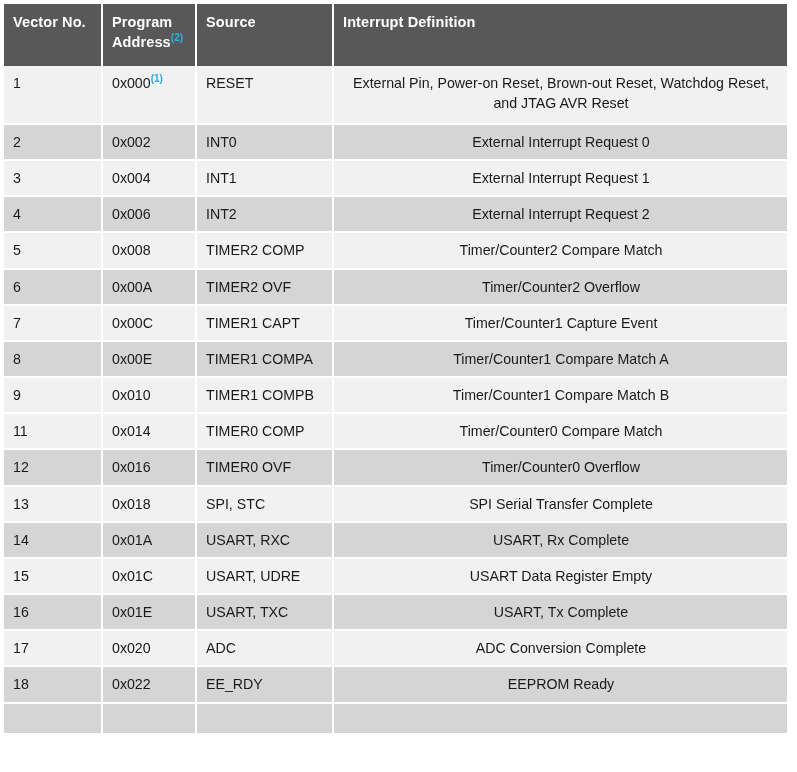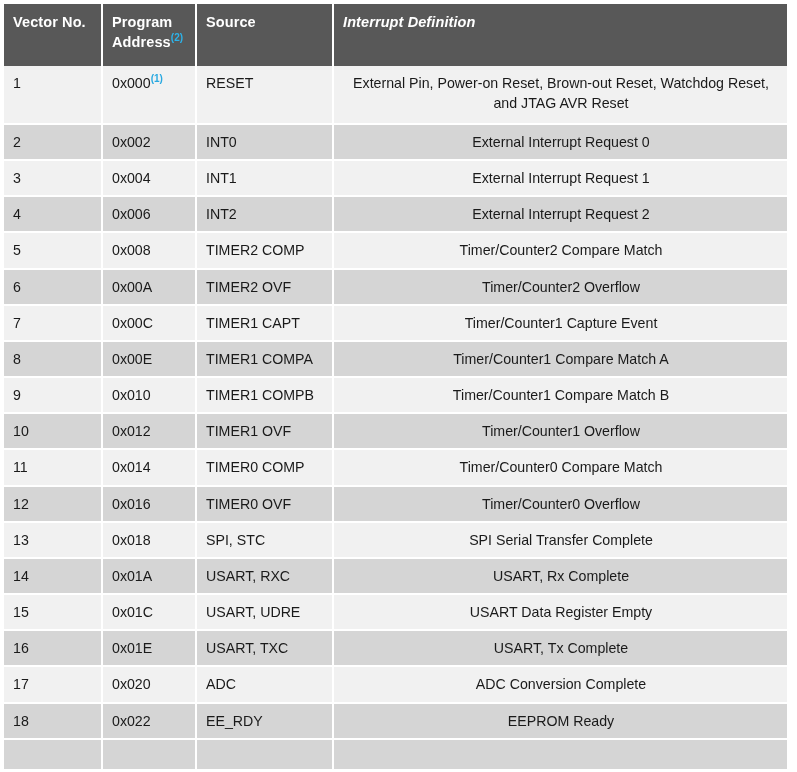--- a/index.html
+++ b/index.html
@@ -40,21 +40,21 @@
     font-size: 14.5px;
     font-weight: bold;
     text-align: left;
     vertical-align: top;
     padding: 9px 0 9px 9px;
     height: 62px;
     border-right: 2px solid #ffffff;
     line-height: 1.35;
     letter-spacing: 0.1px;
   }
-  thead th:last-child { border-right: none; font-style: italic; }
+  thead th:last-child { border-right: none; }
 
   tbody td {
     font-size: 14.2px;
     color: #1a1a1a;
     text-align: left;
     vertical-align: top;
     padding: 7px 8px 7px 9px;
     border-right: 2px solid #ffffff;
     border-bottom: 2px solid #ffffff;
     line-height: 1.42;
@@ -152,26 +152,20 @@
           <td><span>0x00E</span><sup class="note"></sup></td>
           <td><span>TIMER1 COMPA</span></td>
           <td><span>Timer/Counter1 Compare Match A</span></td>
         </tr>
         <tr class="odd">
           <td><span>9</span></td>
           <td><span>0x010</span><sup class="note"></sup></td>
           <td><span>TIMER1 COMPB</span></td>
           <td><span>Timer/Counter1 Compare Match B</span></td>
         </tr>
-        <tr class="even">
-          <td><span>10</span></td>
-          <td><span>0x012</span><sup class="note"></sup></td>
-          <td><span>TIMER1 OVF</span></td>
-          <td><span>Timer/Counter1 Overflow</span></td>
-        </tr>
         <tr class="odd">
           <td><span>11</span></td>
           <td><span>0x014</span><sup class="note"></sup></td>
           <td><span>TIMER0 COMP</span></td>
           <td><span>Timer/Counter0 Compare Match</span></td>
         </tr>
         <tr class="even">
           <td><span>12</span></td>
           <td><span>0x016</span><sup class="note"></sup></td>
           <td><span>TIMER0 OVF</span></td>

